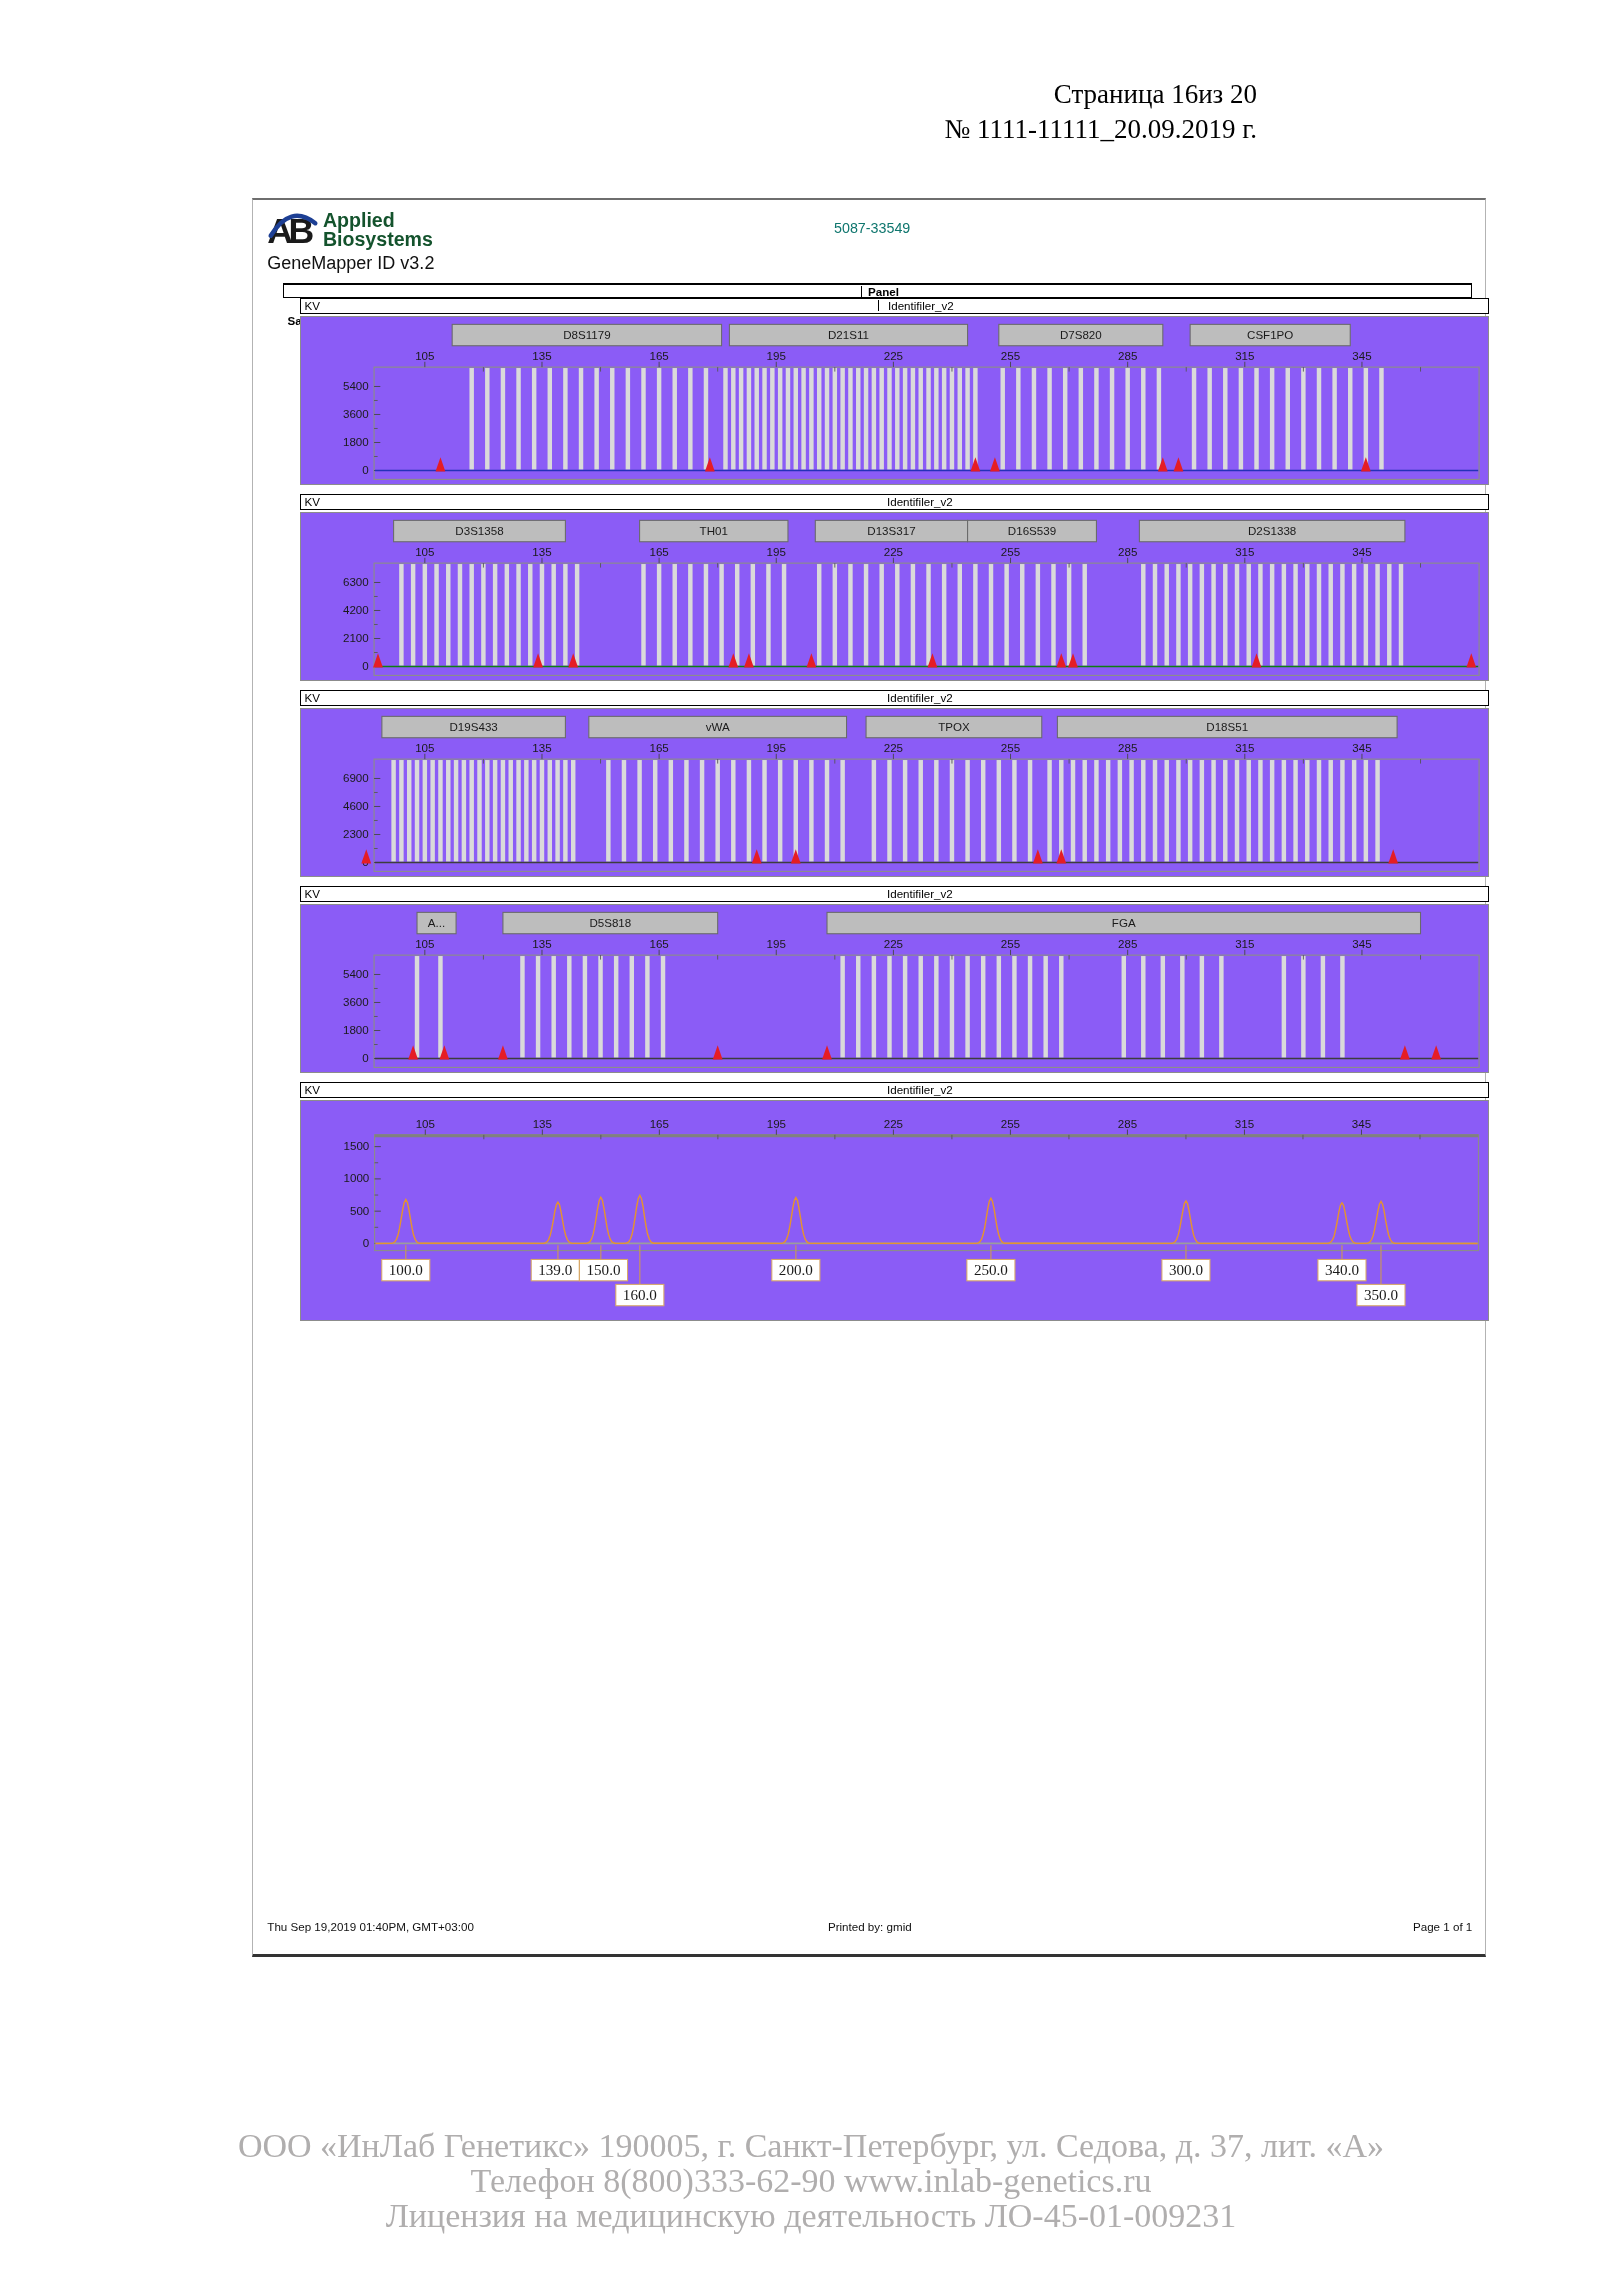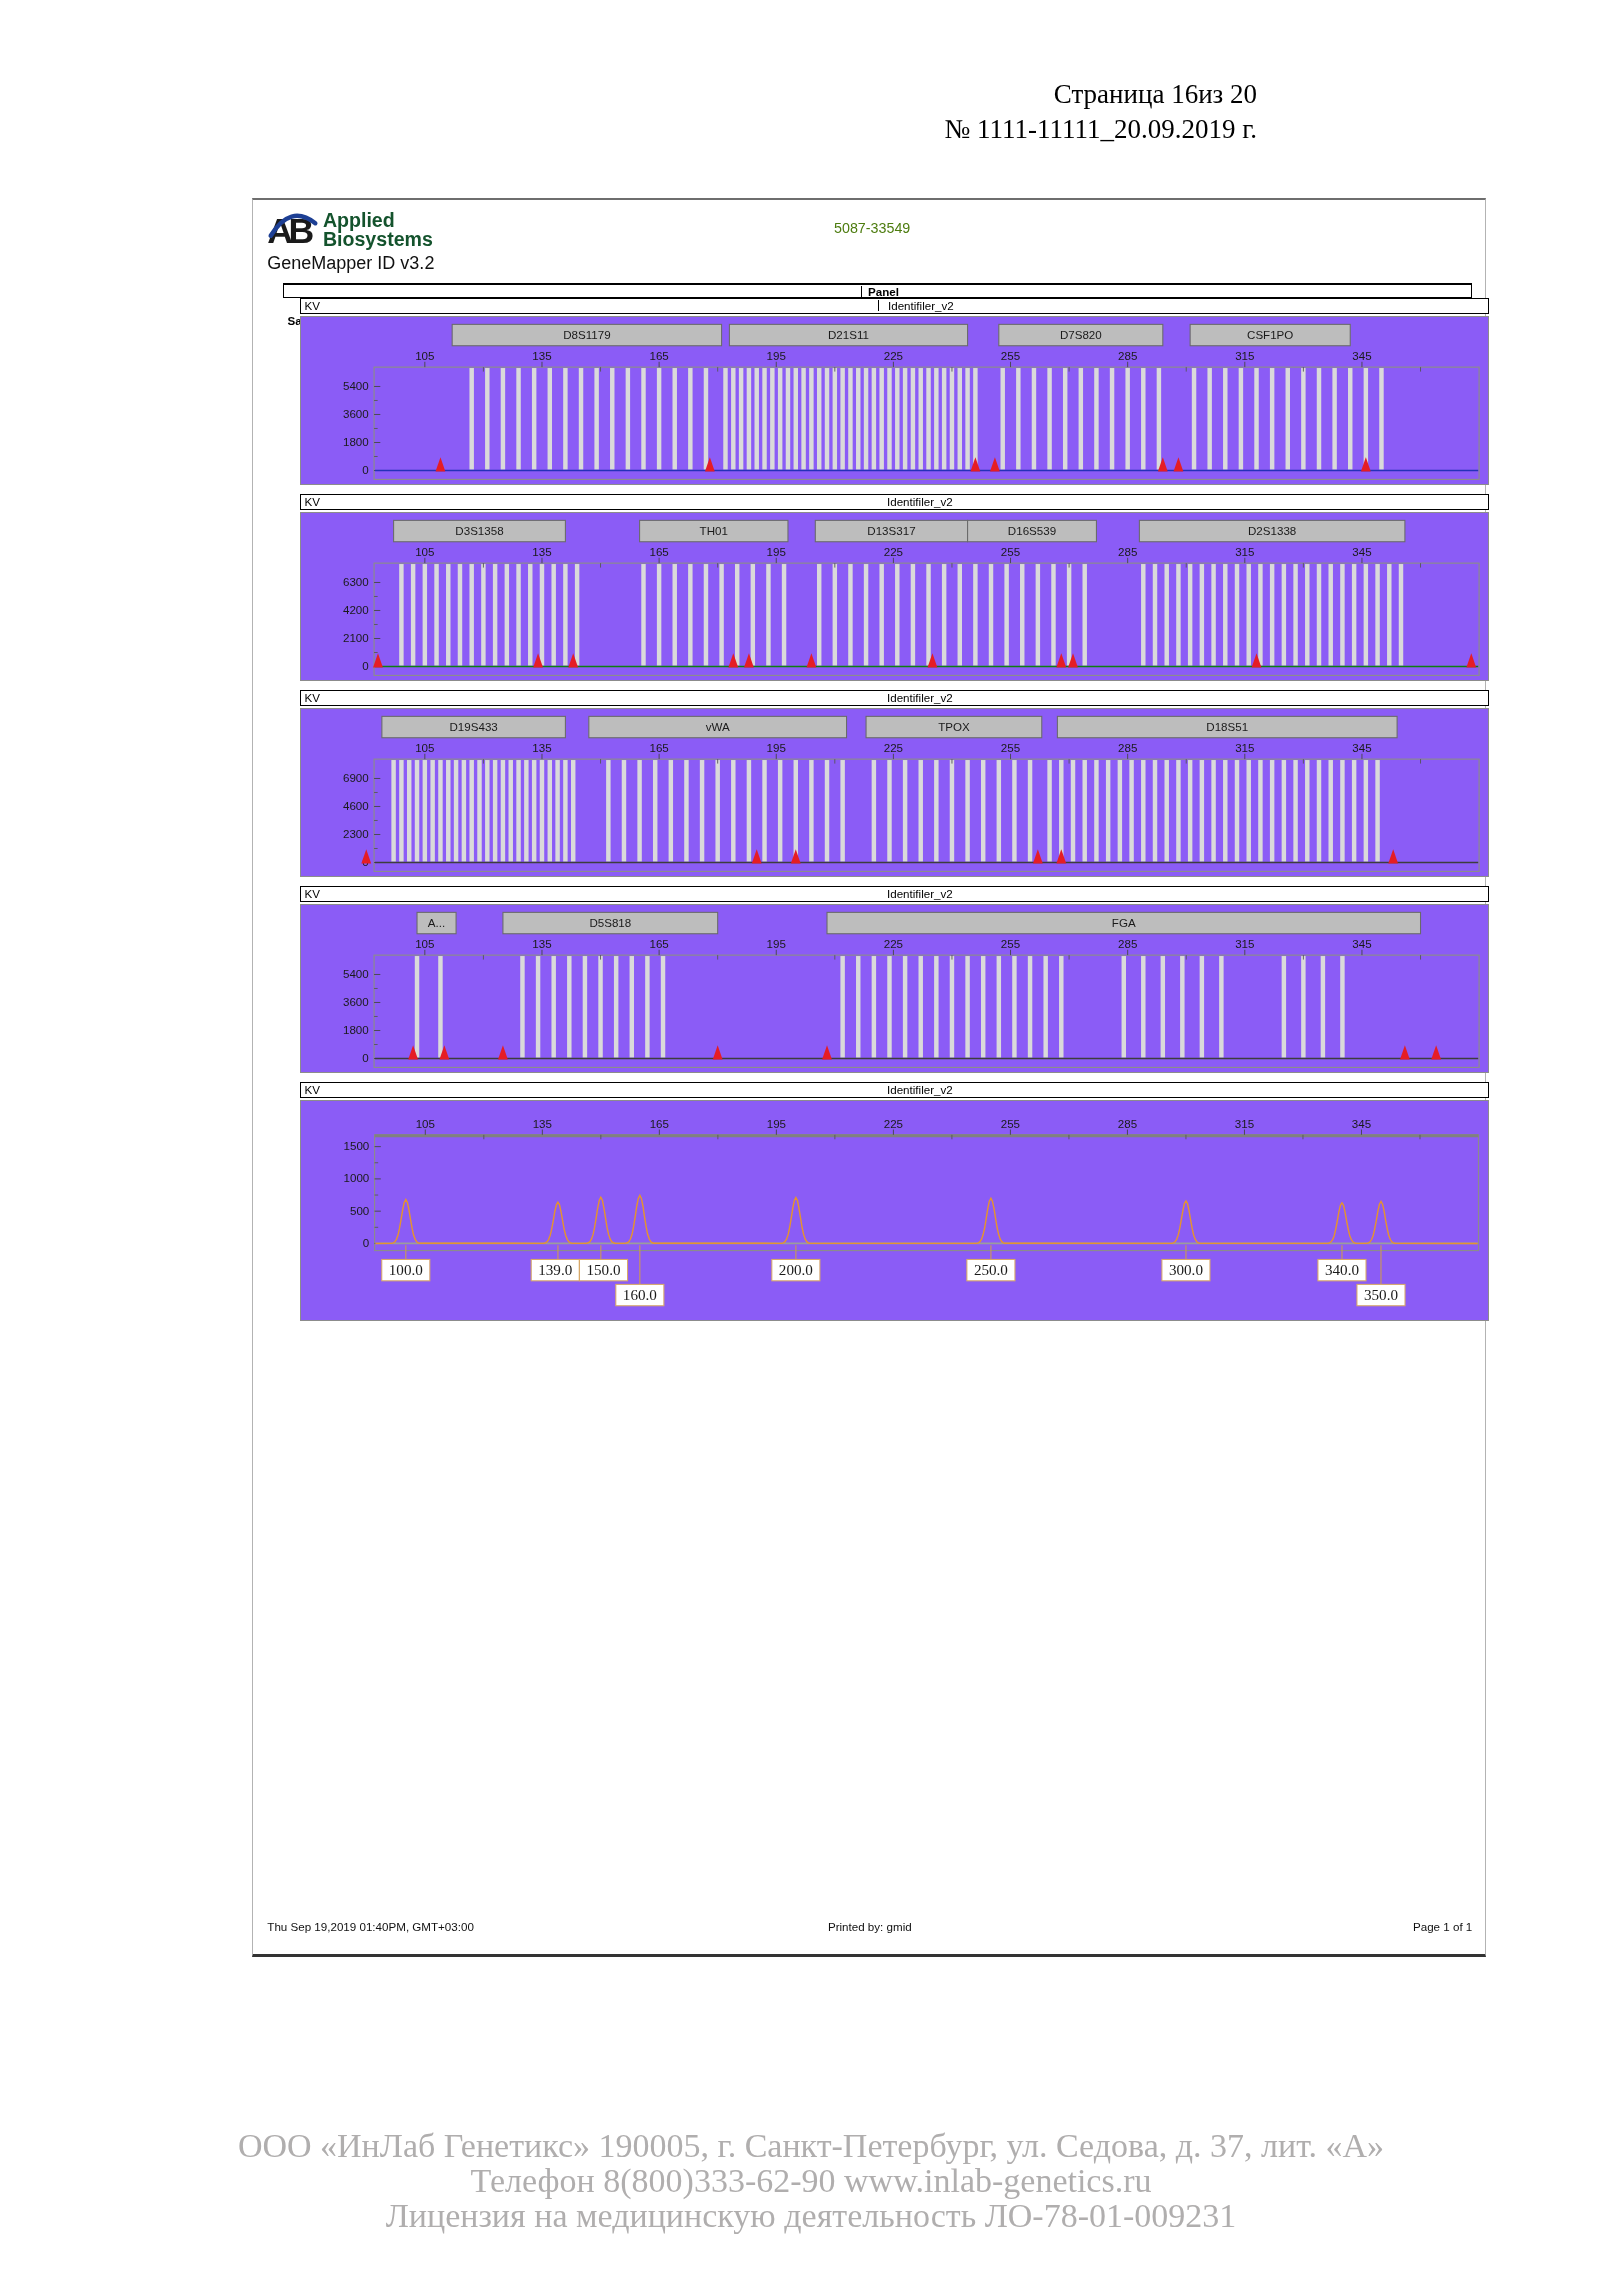--- a/index.html
+++ b/index.html
@@ -5,21 +5,21 @@
   html,body{margin:0;padding:0;background:#fff;}
   .page{position:relative;width:1622px;height:2293px;background:#ffffff;overflow:hidden;
         font-family:"Liberation Sans",sans-serif;color:#000;}
   .page-header{position:absolute;top:77px;right:365px;text-align:right;
         font-family:"Liberation Serif",serif;font-size:27px;line-height:35px;color:#000;}
   .doc{position:absolute;left:252px;top:198px;width:1234px;height:1759px;box-sizing:border-box;
        background:#fff;border:0.9px solid #b3b3b3;border-top:2.7px solid #6e6e6e;border-bottom:3.6px solid #333;}
   .logo-block{position:absolute;left:14.3px;top:9px;display:flex;align-items:flex-start;}
   .logo-text{font-weight:bold;color:#14532d;font-size:19.6px;line-height:18.7px;margin-left:3.6px;margin-top:1.8px;}
   .app-version{position:absolute;left:14.3px;top:53px;font-size:18px;color:#111;}
-  .doc-number{position:absolute;left:581px;top:19.6px;font-size:14.3px;color:#4d7c0f;}
+  .doc-number{position:absolute;left:581px;top:19.6px;font-size:14.3px;color:#0f766e;}
   .sample-table{position:absolute;left:30px;top:83px;width:1189px;height:15px;box-sizing:border-box;
        border:0.9px solid #000;border-top:2.7px solid #000;font-size:11.6px;font-weight:bold;line-height:11.6px;}
   .st-c1{position:absolute;left:3.6px;top:12px;margin-top:18px;}
   .st-c2{position:absolute;left:577px;top:0.9px;border-left:0.9px solid #000;padding-left:6px;}
   #panels{position:absolute;left:47px;top:98px;width:1189px;}
   .section{height:187px;margin-bottom:9px;position:relative;}
   .section.std{height:239px;}
   .kv-row{position:relative;height:16px;box-sizing:border-box;background:#fff;
        border:0.9px solid #000;border-top:1.8px solid #000;border-bottom:1.8px solid #000;
        font-size:11.6px;line-height:11.6px;}
@@ -674,17 +674,17 @@
     <div class="print-footer">
       <span>Thu Sep 19,2019 01:40PM, GMT+03:00</span>
       <span class="pf-center">Printed by: gmid</span>
       <span class="pf-right">Page 1 of 1</span>
     </div>
   </div>
 
   <div class="ru-footer">
     <div>ООО «ИнЛаб Генетикс» 190005, г. Санкт-Петербург, ул. Седова, д. 37, лит. «А»</div>
     <div>Телефон 8(800)333-62-90 www.inlab-genetics.ru</div>
-    <div>Лицензия на медицинскую деятельность ЛО-78-01-009231</div>
+    <div>Лицензия на медицинскую деятельность ЛО-45-01-009231</div>
   </div>
 
 </div>
 
 
 </body></html>

